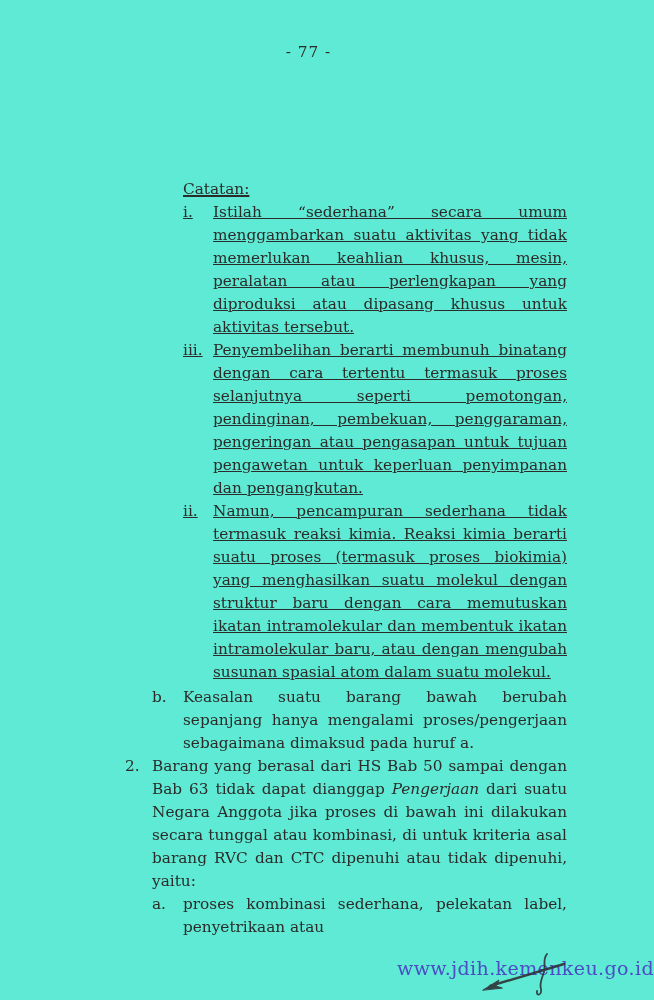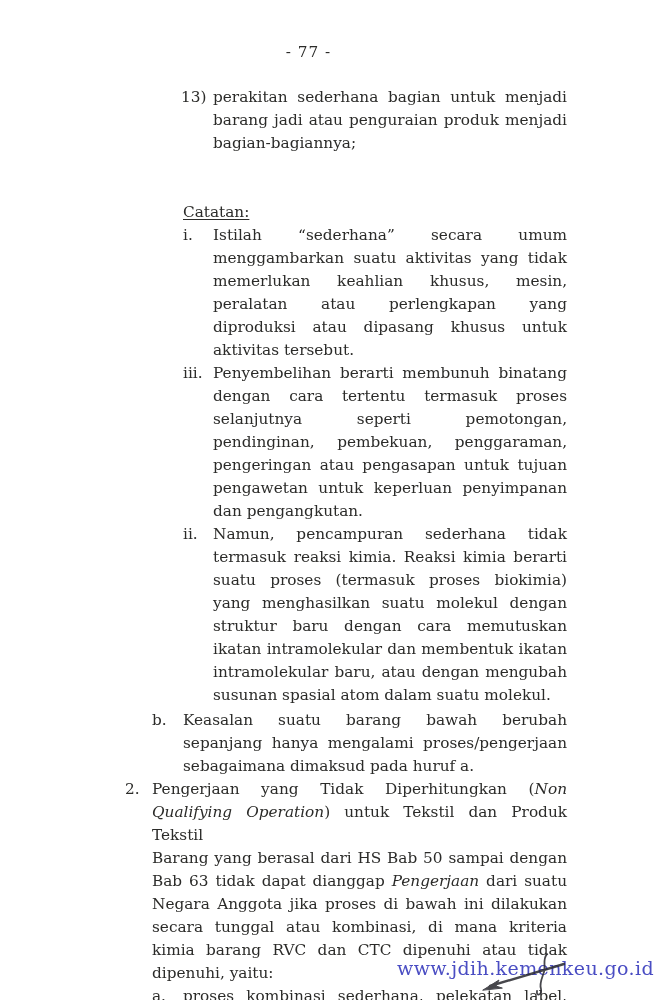--- a/index.html
+++ b/index.html
@@ -1,37 +1,37 @@
 <!DOCTYPE html>
 <html lang="id"><head>
 <meta charset="utf-8">
 <style>
   html,body{margin:0;padding:0;}
   body{width:654px;height:1000px;background:#e9e9e7;}
   .page{
     position:relative;width:654px;height:1000px;overflow:hidden;
-    background:#ffffff;
+    background:#5eead4;
     color:#2b2b29;
     font-family:"DejaVu Serif", serif;
     font-size:15.3px;line-height:23px;
   }
   .pageno{
     position:absolute;top:41px;left:0;width:617px;
     text-align:center;letter-spacing:1px;
   }
   .content{position:absolute;top:86px;left:0;width:567px;}
   .row{display:flex;align-items:flex-start;}
   .lbl{flex:none;}
   .txt{flex:1 1 auto;text-align:justify;}
 
   .block13{height:92px;}
   .block13 .row{margin-left:181px;}
   .block13 .lbl{width:32px;}
 
-  .catatan{margin-top:23px;}
+  .catatan{text-decoration:underline;}
   .cat-h{margin-left:183px;width:70px;text-decoration:underline;text-underline-offset:2px;}
   .catatan .row{margin-left:183px;}
   .catatan .lbl{width:30px;}
 
   .row-b{margin-left:152px;margin-top:2px;}
   .row-b > .lbl{width:31px;}
 
   .row-2{margin-left:125px;}
   .row-2 > .lbl{width:27px;}
 
@@ -53,24 +53,20 @@
 </head>
 <body>
 
 <div class="page">
 
   <div class="pageno">- 77 -</div>
 
   <div class="content">
 
     <div class="block13">
-      <div class="row">
-        <span class="lbl">13)</span>
-        <div class="txt">perakitan sederhana bagian untuk menjadi barang jadi atau penguraian produk menjadi bagian-bagiannya;</div>
-      </div>
     </div>
 
     <div class="catatan">
       <div class="cat-h">Catatan:</div>
       <div class="row">
         <span class="lbl">i.</span>
         <div class="txt">Istilah “sederhana” secara umum menggambarkan suatu aktivitas yang tidak memerlukan keahlian khusus, mesin, peralatan atau perlengkapan yang diproduksi atau dipasang khusus untuk aktivitas tersebut.</div>
       </div>
       <div class="row">
         <span class="lbl">iii.</span>
@@ -83,22 +79,21 @@
     </div>
 
     <div class="row row-b">
       <span class="lbl">b.</span>
       <div class="txt">Keasalan suatu barang bawah berubah sepanjang hanya mengalami proses/pengerjaan sebagaimana dimaksud pada huruf a.</div>
     </div>
 
     <div class="row row-2">
       <span class="lbl">2.</span>
       <div class="txt">
-        <div class="just"><span>Pengerjaan yang Tidak Diperhitungkan (</span><i>Non Qualifying Operation</i><span>) untuk Tekstil dan Produk Tekstil</span></div>
-        <div class="just"><span>Barang yang berasal dari HS Bab 50 sampai dengan Bab 63 tidak dapat dianggap </span><i>Pengerjaan</i><span> dari suatu Negara Anggota jika proses di bawah ini dilakukan secara tunggal atau kombinasi, di mana kriteria kimia barang RVC dan CTC dipenuhi atau tidak dipenuhi, yaitu:</span></div>
+        <div class="just"><span>Barang yang berasal dari HS Bab 50 sampai dengan Bab 63 tidak dapat dianggap </span><i>Pengerjaan</i><span> dari suatu Negara Anggota jika proses di bawah ini dilakukan secara tunggal atau kombinasi, di untuk kriteria asal barang RVC dan CTC dipenuhi atau tidak dipenuhi, yaitu:</span></div>
         <div class="row row-a">
           <span class="lbl">a.</span>
           <div class="txt"><span>proses kombinasi sederhana, pelekatan label, penyetrikaan atau </span></div>
         </div>
       </div>
     </div>
 
   </div>
 
   <div class="watermark">www.jdih.kemenkeu.go.id</div>

